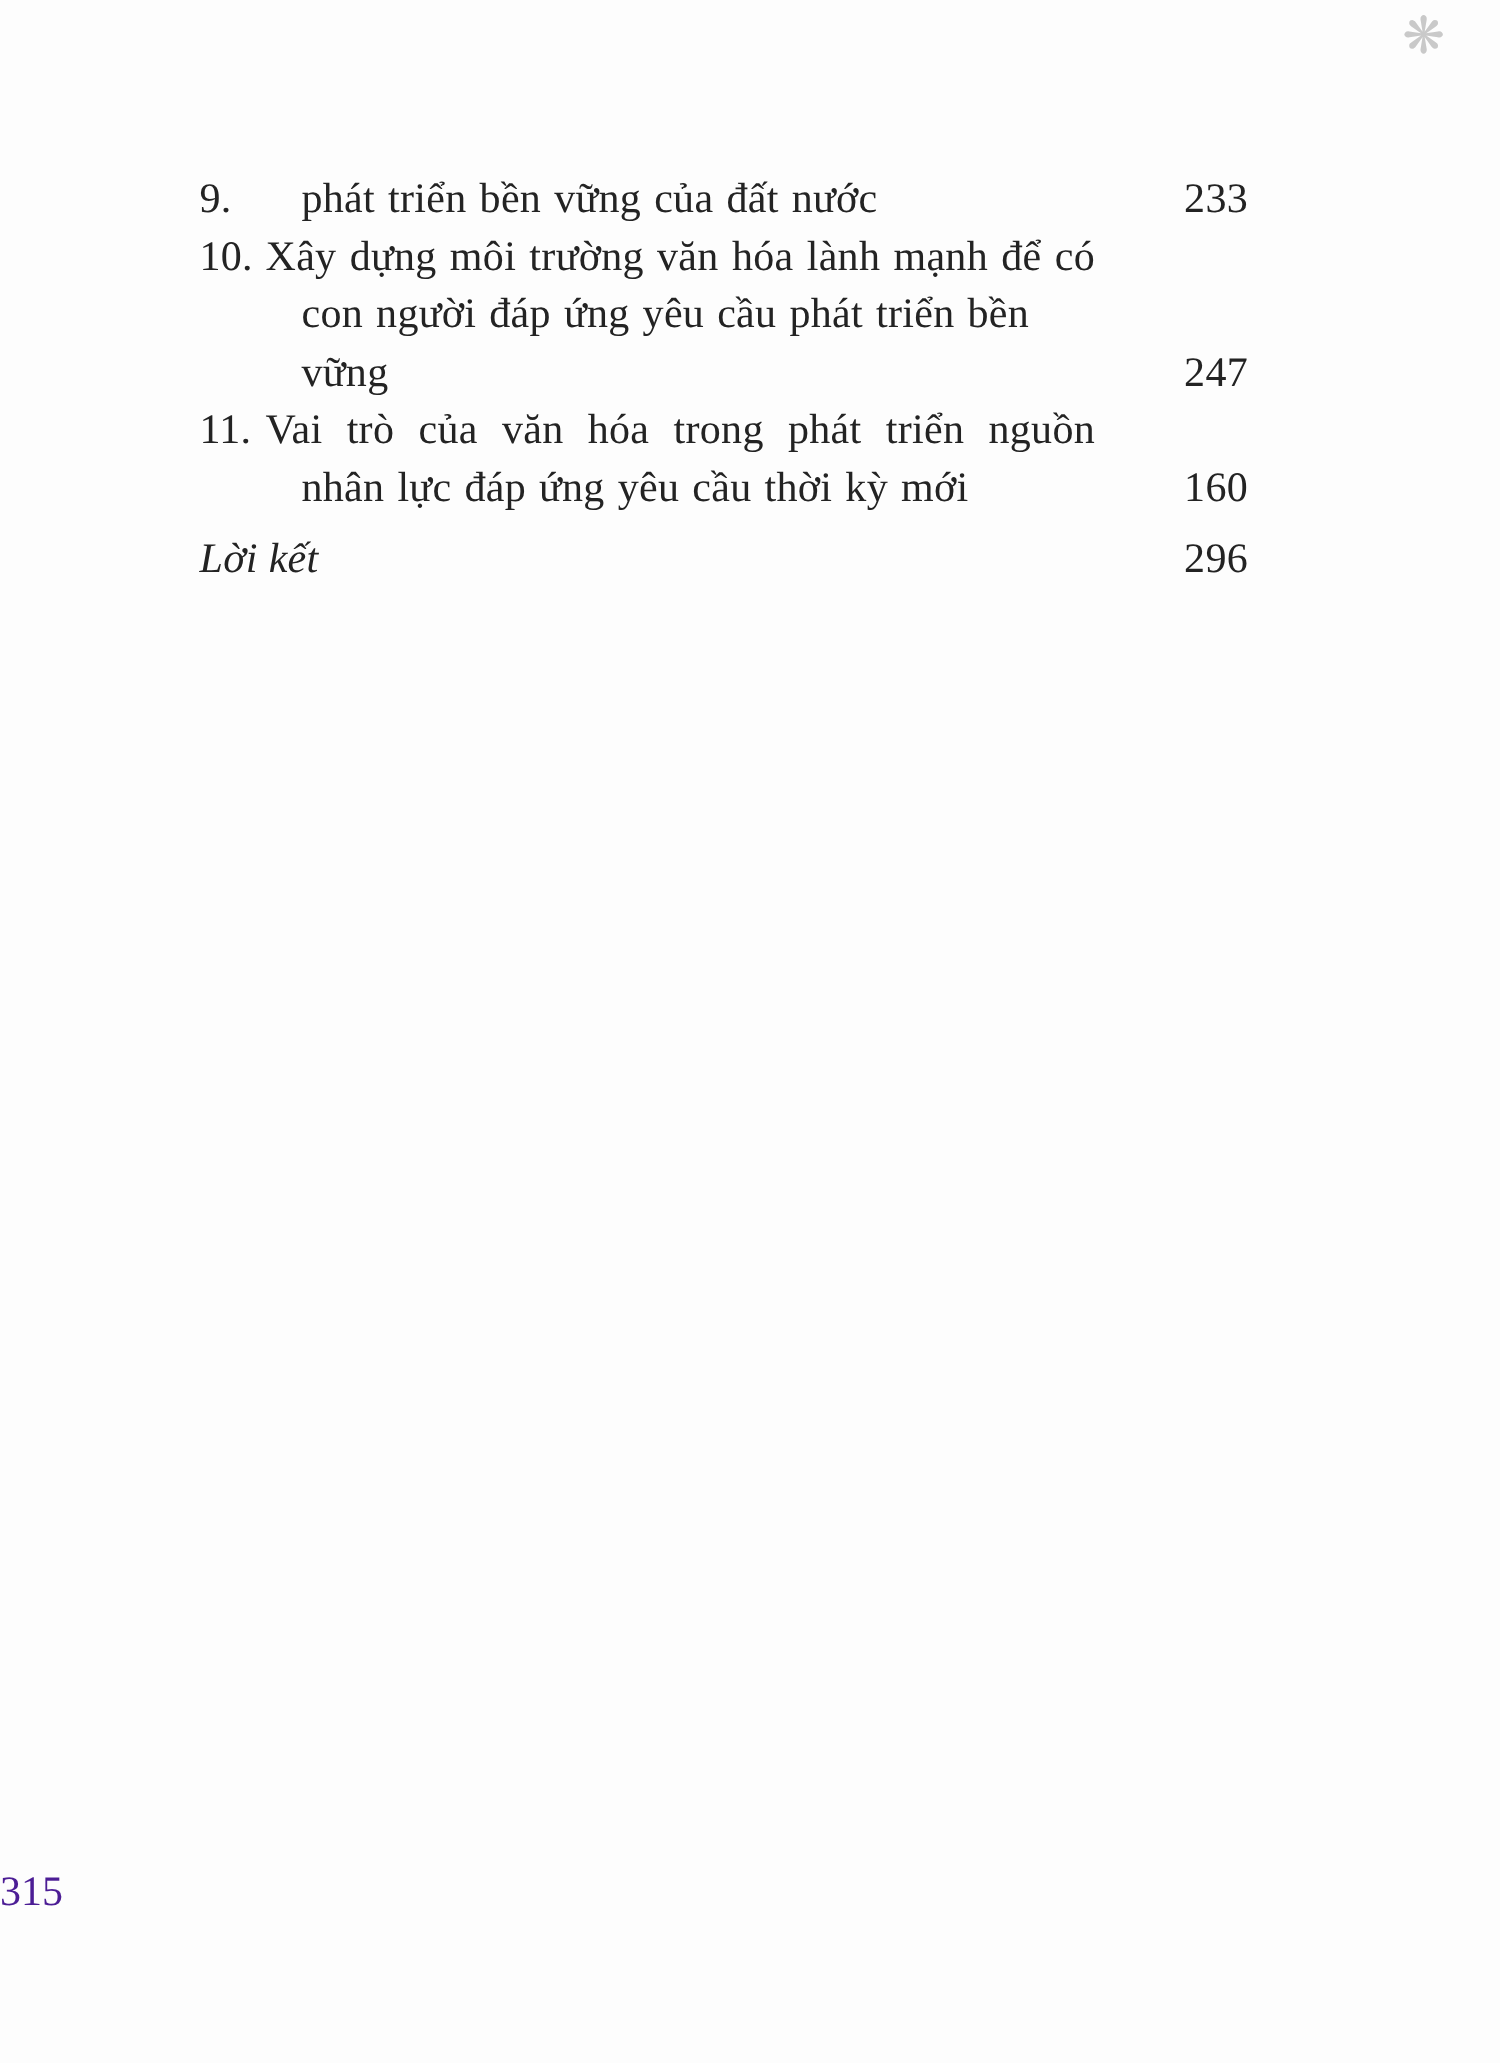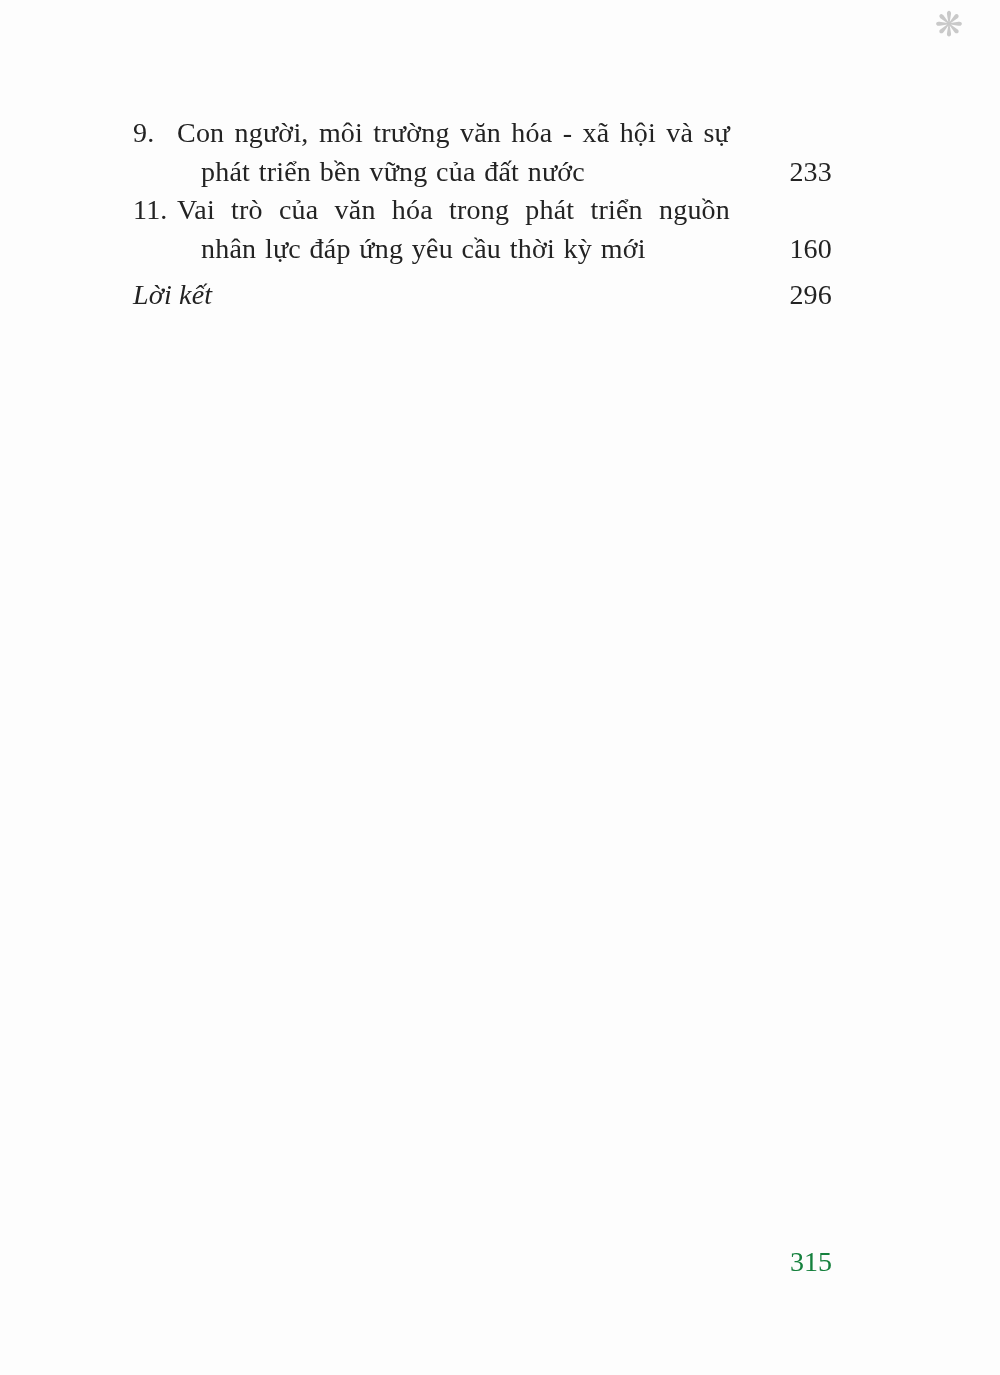--- a/index.html
+++ b/index.html
@@ -79,45 +79,53 @@
     margin-top: 8px;
   }
   .footer-label {
     font-style: italic;
   }
   .folio {
     position: absolute;
     left: 0;
     top: 1246px;
     width: 832px;
-    text-align: right;
     font-size: 28px;
-    color: #15803d;
+    color: #4c1d95;
   }
 </style>
 </head>
 <body>
 
 <div class="page">
 
   <div class="ornament">❋</div>
 
   <main class="toc">
 
     <section class="entry">
       <div class="entry-row">
         <span class="num">9.</span>
         <span class="lines">
-          <span class="line line-justified">Con người, môi trường văn hóa - xã hội và sự</span>
           <span class="line line-plain">phát triển bền vững của đất nước</span>
         </span>
       </div>
       <span class="entry-page">233</span>
     </section>
 
+    <section class="entry">
+      <div class="entry-row">
+        <span class="num">10.</span>
+        <span class="lines">
+          <span class="line line-justified">Xây dựng môi trường văn hóa lành mạnh để có</span>
+          <span class="line line-plain">con người đáp ứng yêu cầu phát triển bền vững</span>
+        </span>
+      </div>
+      <span class="entry-page">247</span>
+    </section>
 
     <section class="entry">
       <div class="entry-row">
         <span class="num">11.</span>
         <span class="lines">
           <span class="line line-justified">Vai trò của văn hóa trong phát triển nguồn</span>
           <span class="line line-plain">nhân lực đáp ứng yêu cầu thời kỳ mới</span>
         </span>
       </div>
       <span class="entry-page">160</span>

